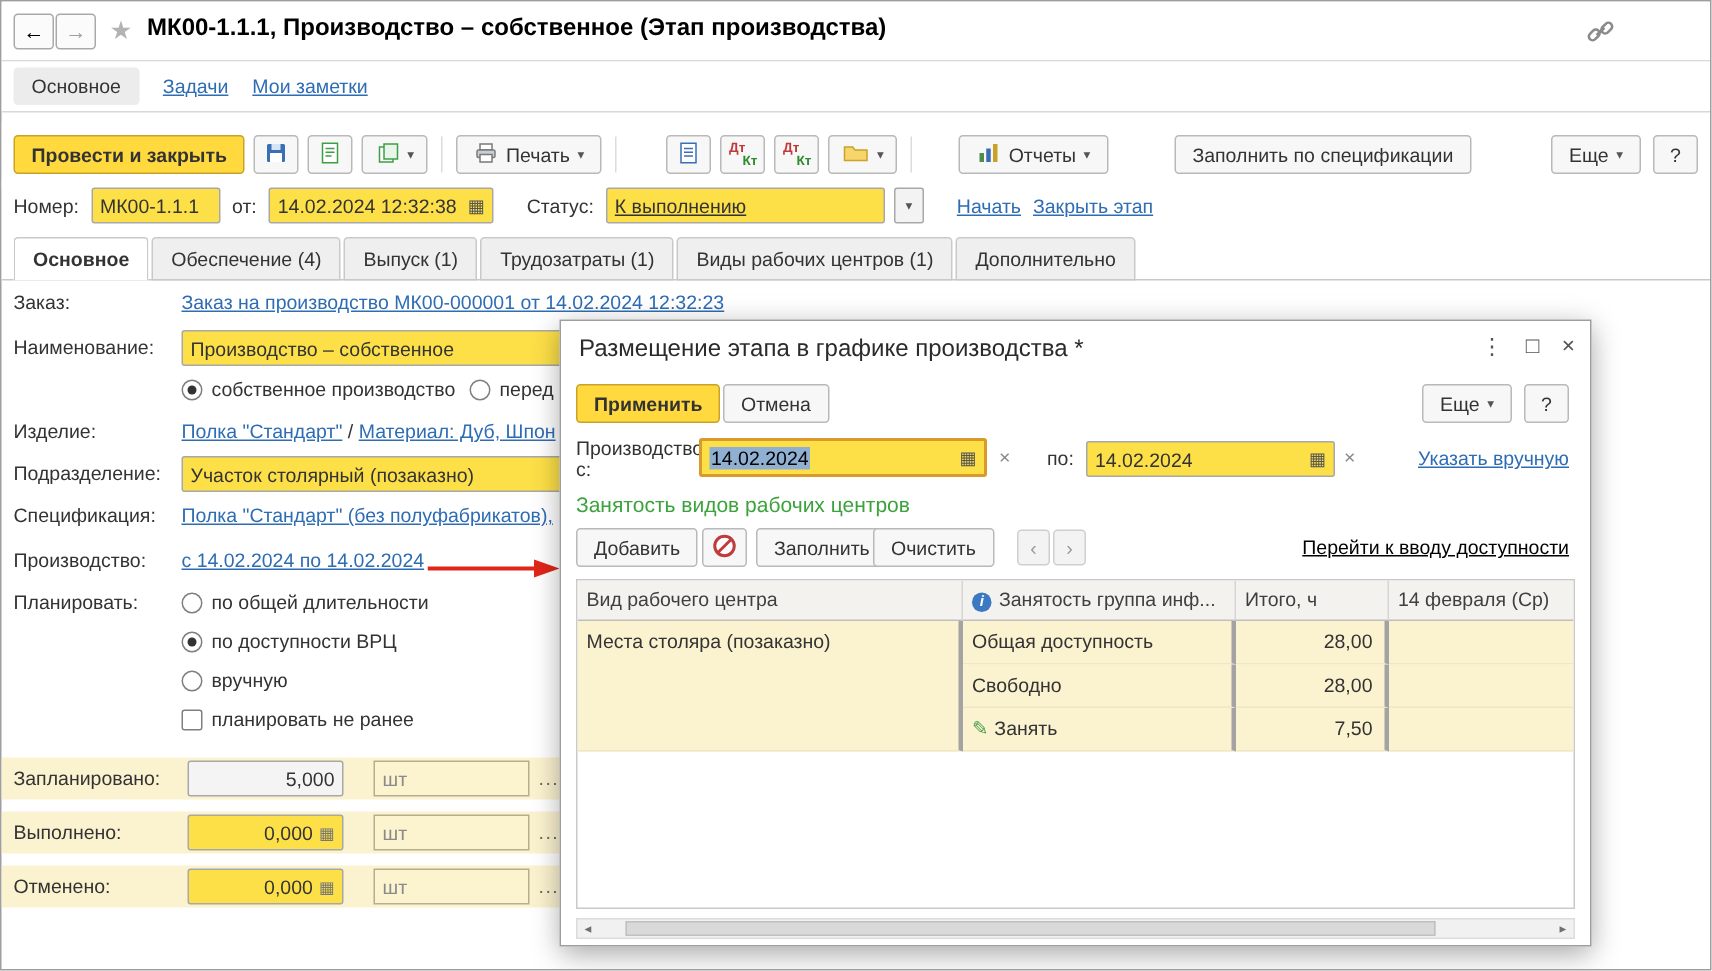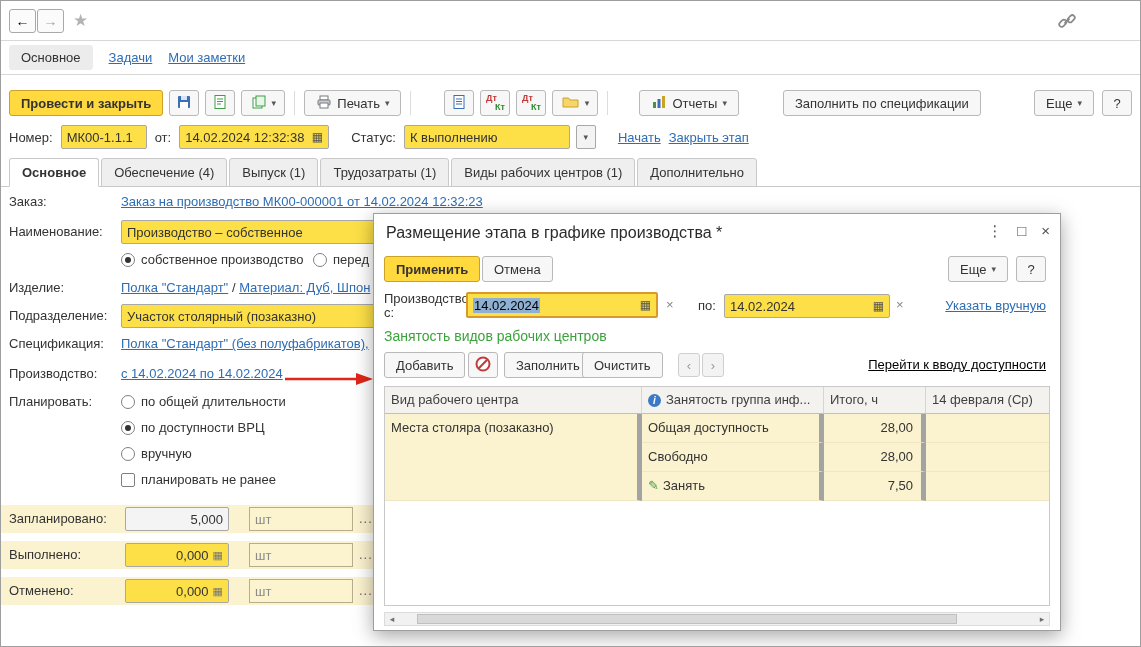--- a/index.html
+++ b/index.html
@@ -99,41 +99,42 @@
   .input.focus { height:26px; border:2px solid #d99a2b; }
   .sel { background:var(--selection,#8fb0d2); color:#000; padding:0 1px; }
   .section-title { color:var(--green_header,#3ca33c); font-size:14px; white-space:nowrap; }
 
   .grid { left:10px; top:172px; width:666px; height:220px; border:1px solid #c9c9c9; background:#fff;
     display:grid; grid-template-columns:257px 182px 102px 1fr; grid-template-rows:27px 29px 29px 29px;
     align-content:start; overflow:hidden; }
   .gh { background:#f4f2ee; border-right:1px solid #d5d5d5; border-bottom:1px solid #bfbfbf;
     padding:5px 6px; white-space:nowrap; overflow:hidden; color:#3f3f3f; }
   .gh.last { border-right:none; }
-  .gc { background:var(--cream,#fbf2cf); border-right:5px solid #a3a3a3; border-bottom:1px solid #efe6c6;
+  .gc { background:var(--cream,#fbf2cf); border-right:3px solid #a3a3a3; border-bottom:1px solid #efe6c6;
     padding:6px 6px 0 6px; white-space:nowrap; overflow:hidden; }
   .gc.num { text-align:right; padding-right:8px; }
   .gc.cc { grid-row:2/5; grid-column:1; }
   .gc.last { border-right:none; }
   .info-badge { display:inline-block; width:13px; height:13px; border-radius:50%; background:#3b79c2;
     color:#fff; font-size:10px; line-height:13px; text-align:center; font-weight:700; font-style:italic; margin-right:5px; }
   .pencil { color:#3e9e46; margin-right:4px; }
 
   .hscroll { left:10px; top:398px; width:666px; height:14px; background:#f1f1f1; border:1px solid #dcdcdc;
     display:flex; align-items:center; justify-content:space-between; }
   .hs-btn { width:14px; text-align:center; color:#707070; font-size:9px; cursor:pointer; }
   .hs-thumb { position:absolute; left:32px; top:1px; width:540px; height:10px; background:#d9d9d9; border:1px solid #c0c0c0; cursor:grab; }
 </style>
 </head>
 <body style="--accent_yellow: #FFD93E; --link_blue: #2E6DB4; --green_header: #3CA33C; --cream: #FBF2CF; --arrow_red: #E02619; --selection: #8FB0D2;">
 
 <div class="titlebar">
   <button class="navbtn" style="left:8px;"><span>←</span></button>
   <button class="navbtn fwd" style="left:36px;"><span>→</span></button>
   <span class="star">★</span>
+  <span class="page-title">МК00-1.1.1, Производство – собственное (Этап производства)</span>
   <span class="chain">
     <svg width="20" height="20" viewBox="0 0 20 20">
       <path d="M7.5 12.5 L12.5 7.5" stroke="#8a8a8a" stroke-width="2" fill="none"></path>
       <rect x="1.8" y="9.8" width="8" height="5" rx="2.5" transform="rotate(-45 5.8 12.3)" fill="none" stroke="#8a8a8a" stroke-width="1.7"></rect>
       <rect x="10.2" y="5.2" width="8" height="5" rx="2.5" transform="rotate(-45 14.2 7.7)" fill="none" stroke="#8a8a8a" stroke-width="1.7"></rect>
     </svg>
   </span>
 </div>
 
 <div class="navrow">
@@ -225,21 +226,21 @@
       <span>МК00-1.1.1</span>
     </span>
   <span>от:</span>
   <span class="input" style="width:150px;">
     <span>14.02.2024 12:32:38</span>
       <span class="flex"></span>
     <span class="calbtn">▦</span>
   </span>
   <span style="width:6px;"></span>
   <span>Статус:</span>
-  <span class="input" style="width:166px;">
+  <span class="input" style="width:186px;text-decoration:underline;">
       <span>К выполнению</span>
     </span>
   <span class="combo-arrow">
       <span class="caret">▾</span>
     </span>
   <span style="width:6px;"></span>
   <a class="link">Начать</a>
   <a class="link">Закрыть этап</a>
 </div>
 

